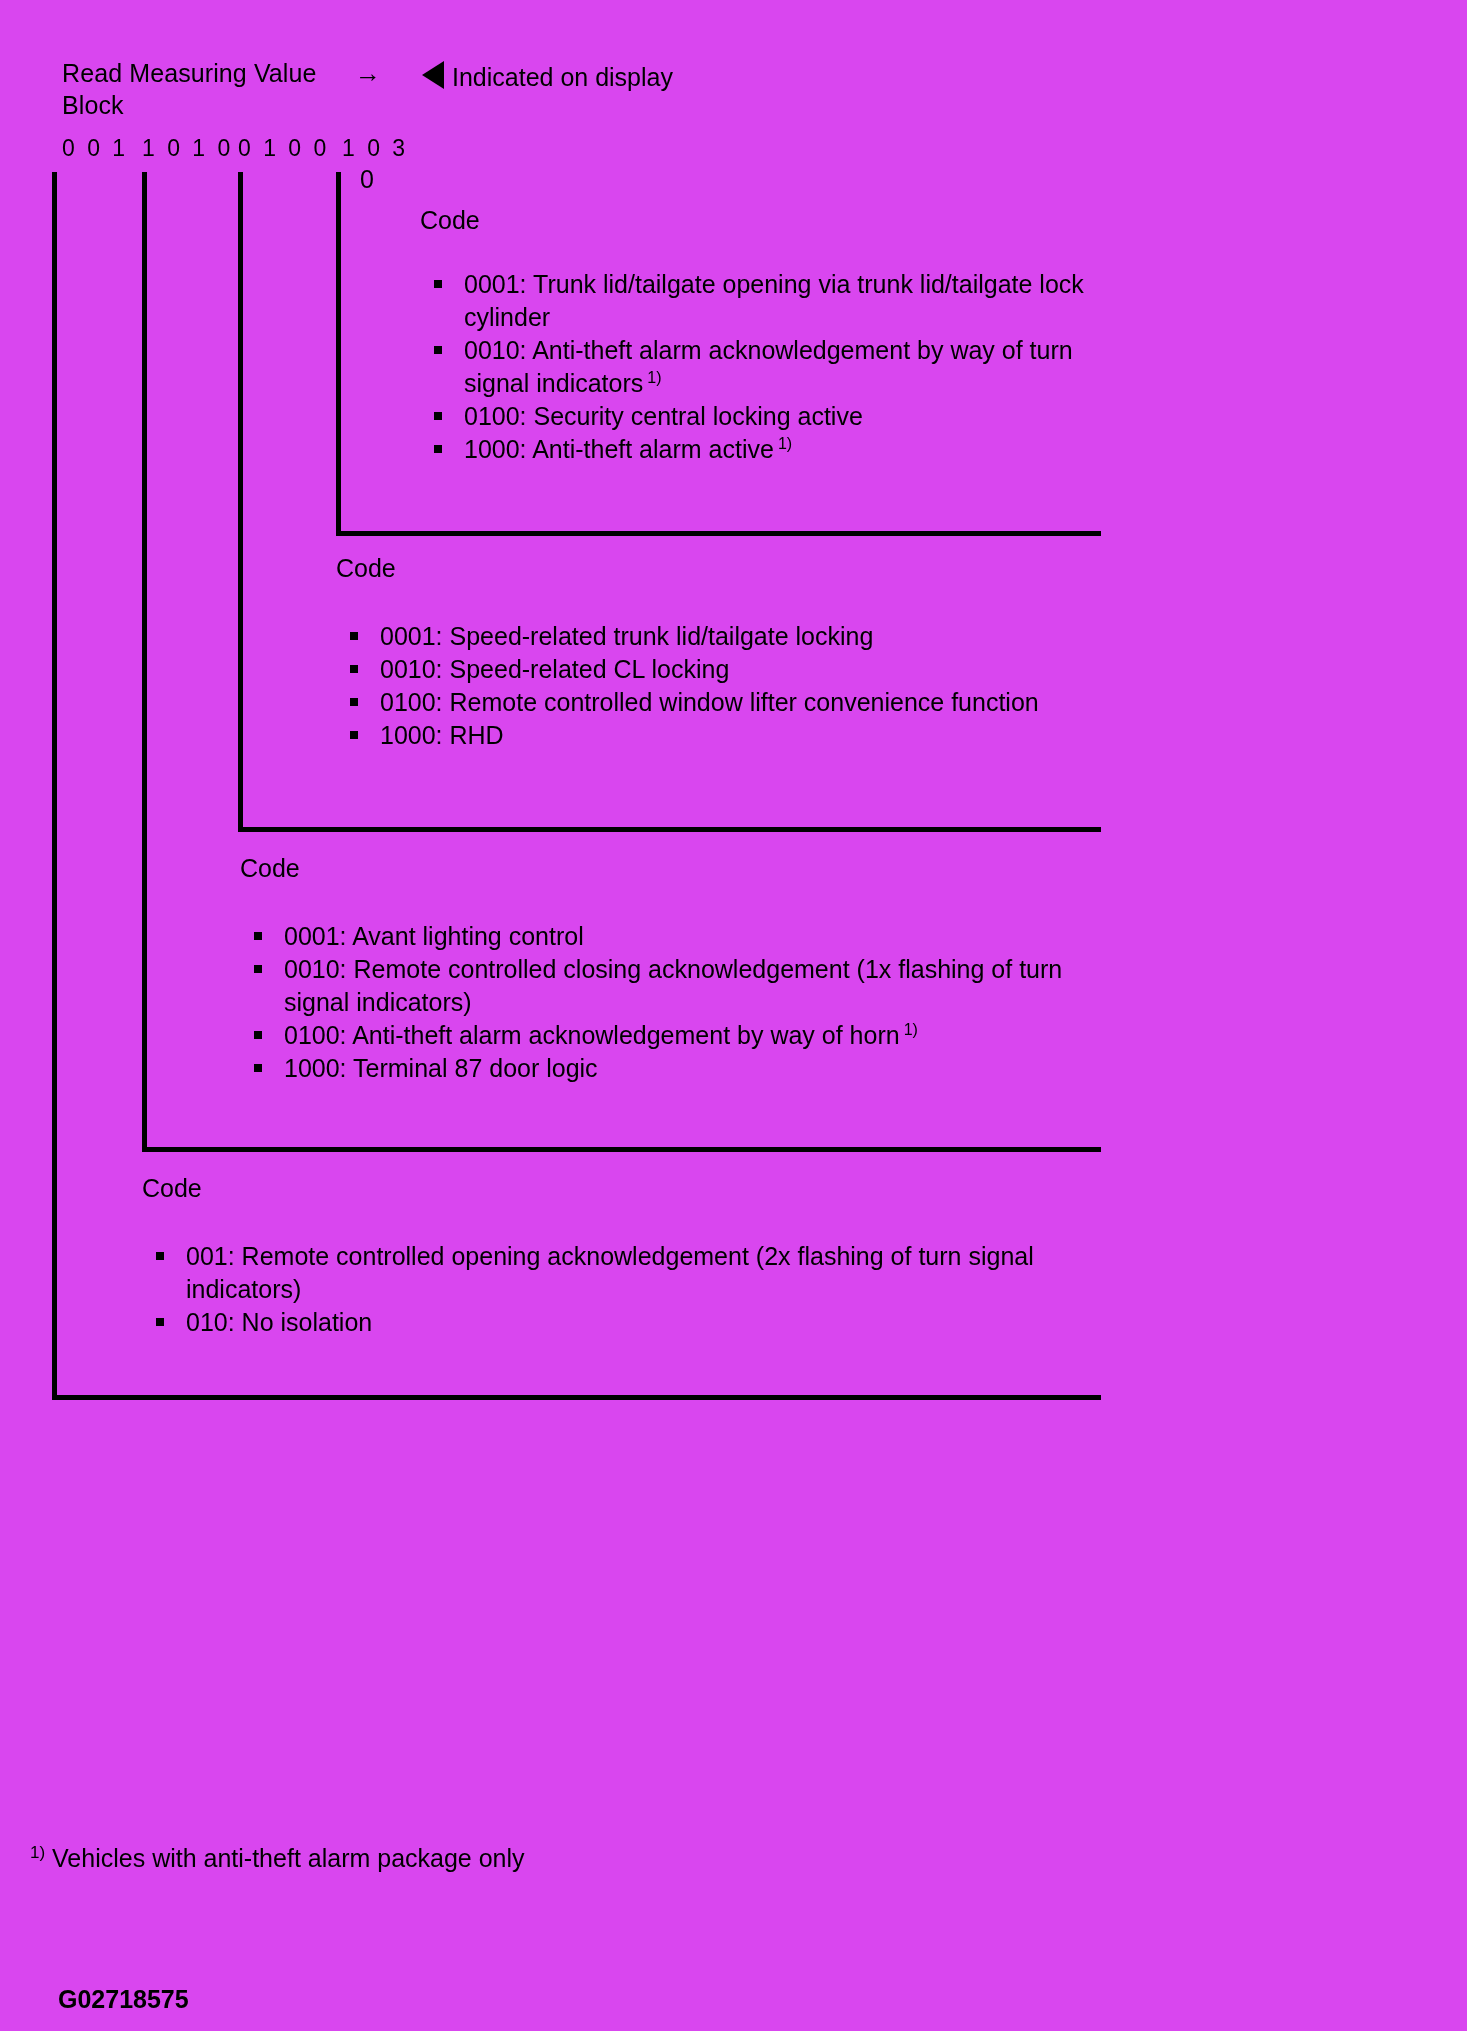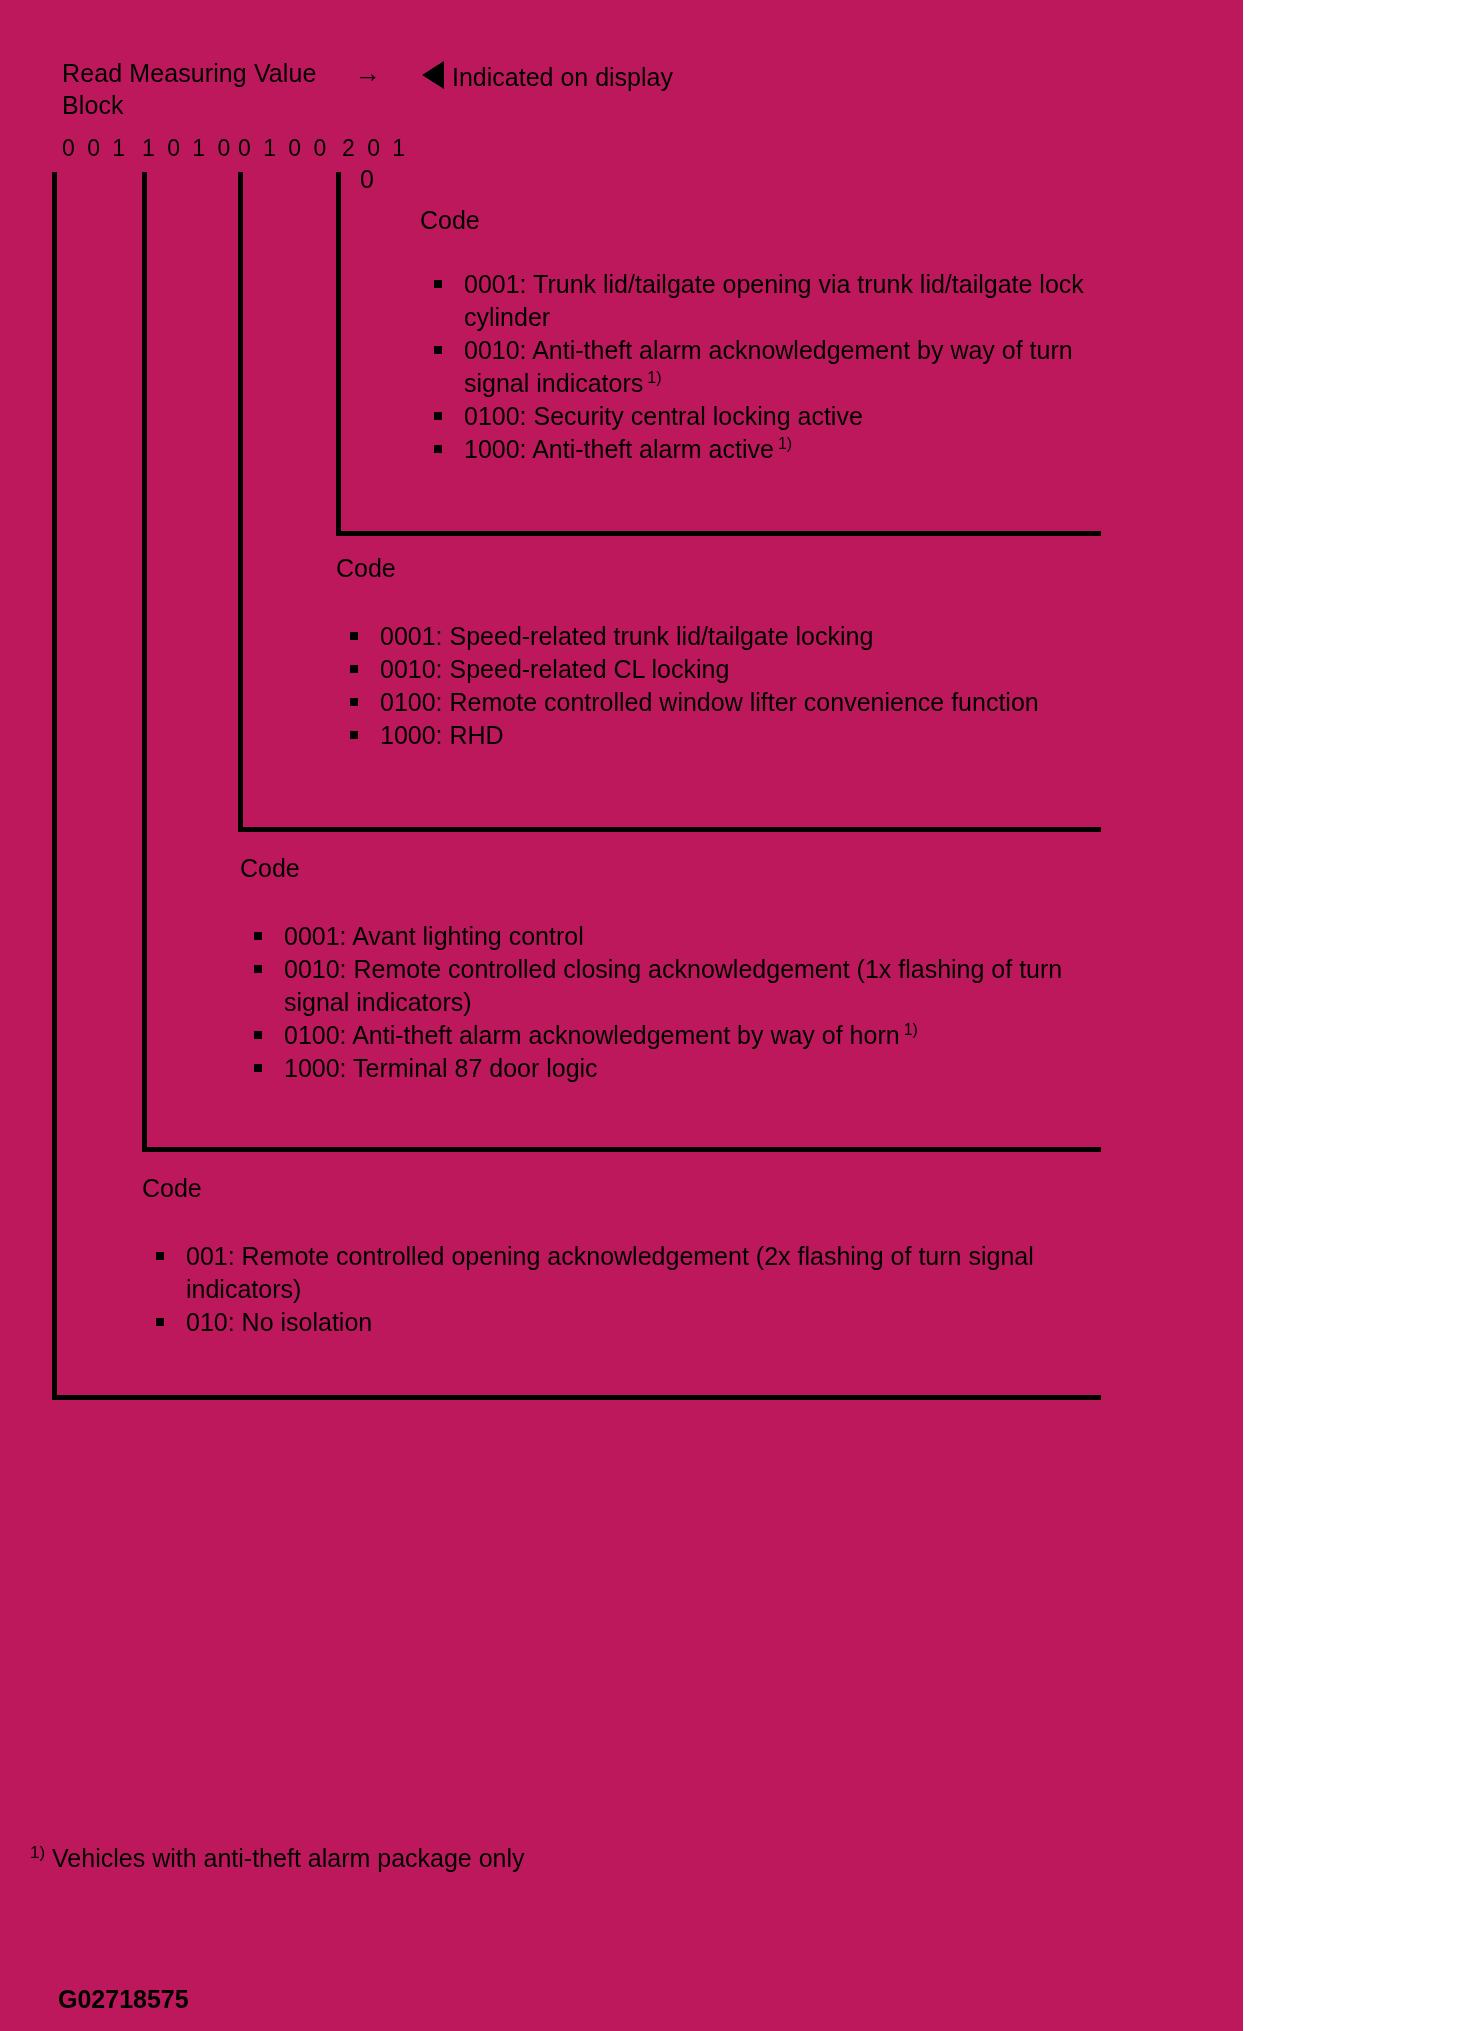--- a/index.html
+++ b/index.html
@@ -6,23 +6,23 @@
     margin: 0;
     padding: 0;
     background: #ffffff;
   }
   body {
     font-family: "Liberation Sans", sans-serif;
     color: #000000;
   }
   #page {
     position: relative;
-    width: 1243px;
+    width: 1467px;
     height: 2031px;
-    background: #be185d;
+    background: #d946ef;
     overflow: hidden;
   }
 
   
   .hdr-title {
     position: absolute;
     left: 62px;
     top: 57px;
     width: 300px;
     font-size: 25px;
@@ -155,21 +155,21 @@
 
   <div class="hdr-arrow">→</div>
 
   <div class="hdr-tri"></div>
 
   <div class="hdr-disp">Indicated on display</div>
 
   <div class="bits g0">0 0 1</div>
   <div class="bits g1">1 0 1 0</div>
   <div class="bits g2">0 1 0 0</div>
-  <div class="bits g3">2 0 1</div>
+  <div class="bits g3">1 0 3</div>
   <div class="bits-wrap">0</div>
 
   <div class="rail" style="left:336px; top:172px; height:364px;"></div>
   <div class="foot" style="left:336px; top:531px; width:765px;"></div>
 
   <div class="rail" style="left:238px; top:172px; height:660px;"></div>
   <div class="foot" style="left:238px; top:827px; width:863px;"></div>
 
   <div class="rail" style="left:142px; top:172px; height:980px;"></div>
   <div class="foot" style="left:142px; top:1147px; width:959px;"></div>

